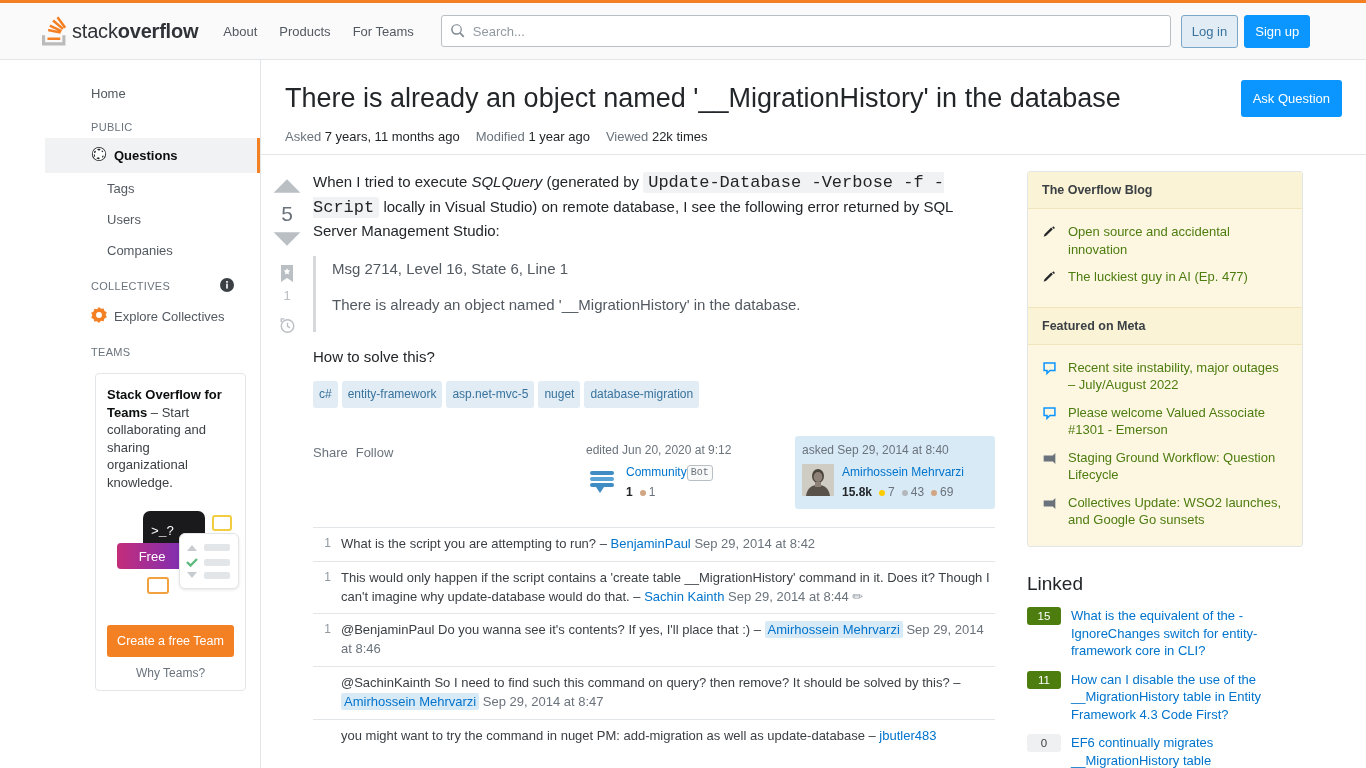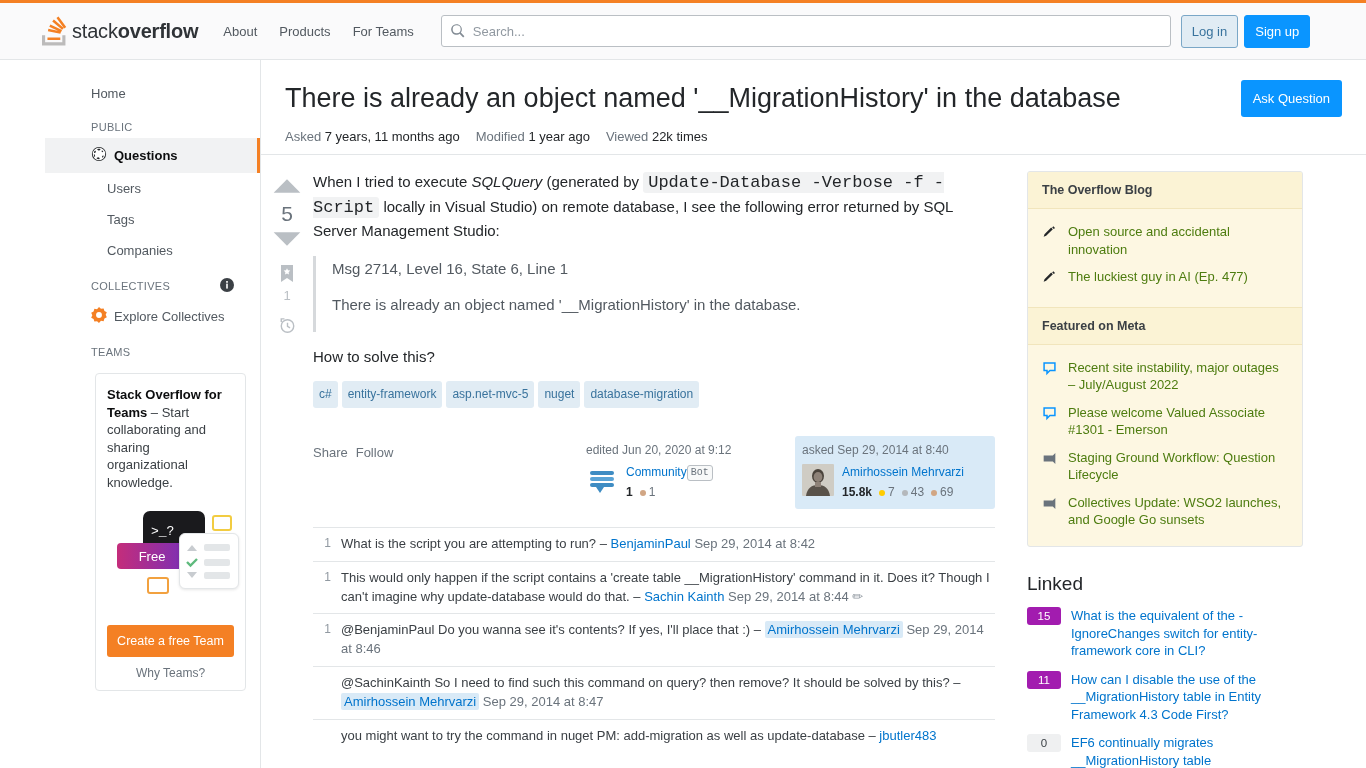--- a/index.html
+++ b/index.html
@@ -203,21 +203,21 @@
   .rb-list { padding: 9px 14px 12px; }
   .rb-item { display: flex; gap: 9px; padding: 5px 0; font-size: 13px; line-height: 1.35; cursor: pointer; }
   .rb-item .rb-link { color: #4d7c0f; }
   .rb-ic { flex: 0 0 17px; padding-top: 2px; }
   #linked-title { font-size: 19px; color: #232629; margin: 26px 0 12px; font-weight: normal; }
   .linked-item { display: flex; gap: 10px; margin-bottom: 11px; align-items: flex-start; }
   .linked-score {
     flex: 0 0 34px; text-align: center; font-size: 11.5px;
     padding: 3px 0; border-radius: 3px;
   }
-  .score-green { background: #a21caf; color: #fff; }
+  .score-green { background: #4d7c0f; color: #fff; }
   .score-zero { background: #EFF0F1; color: #3B4045; }
   .linked-link { font-size: 13px; color: #0074CC; line-height: 1.35; cursor: pointer; }
 </style>
 </head>
 <body>
 
 <div id="top-strip"></div>
 
 <div id="header">
   <div id="logo-wrap">
@@ -259,24 +259,24 @@
     <div class="side-item selected">
       <span>
         <svg width="16" height="16" viewBox="0 0 18 18">
             <circle cx="9" cy="9" r="8" fill="#242729"></circle>
             <path fill="#fff" d="M9 2a7 7 0 000 14A7 7 0 009 2zm4.9 4.4l-1.2.5-.9-.9.6-1.2c.6.4 1.1 1 1.5 1.6zM9 3.2c.6 0 1.2.1 1.7.3l-.6 1.2-1.7.5-1.4-.9.4-1c.5-.1 1-.1 1.6-.1zM4.6 5l.9 1-.5 1.5-1.3.4-.4-.8c.3-.8.7-1.5 1.3-2.1zM3.2 9.3l1 .4.5 1.7-.8 1a5.8 5.8 0 01-.7-3.1zM9 14.8c-1 0-1.9-.3-2.7-.7l.3-1 1.6-.5 1.5 1-.2 1.2H9zm3.6-1.5l-.3-1.1 1-1.4 1.1.1a5.8 5.8 0 01-1.8 2.4z"></path>
           </svg>
       </span>
       <span>Questions</span>
     </div>
     <div class="side-item sub">
+      <span>Tags</span>
+    </div>
+    <div class="side-item sub">
       <span>Users</span>
-    </div>
-    <div class="side-item sub">
-      <span>Tags</span>
     </div>
     <div class="side-item sub">
       <span>Companies</span>
     </div>
 
     <div class="side-head">
       <span>COLLECTIVES</span>
       <span class="info-i">
         <svg width="14" height="14" viewBox="0 0 14 14">
             <circle cx="7" cy="7" r="7" fill="#3B4045"></circle>

